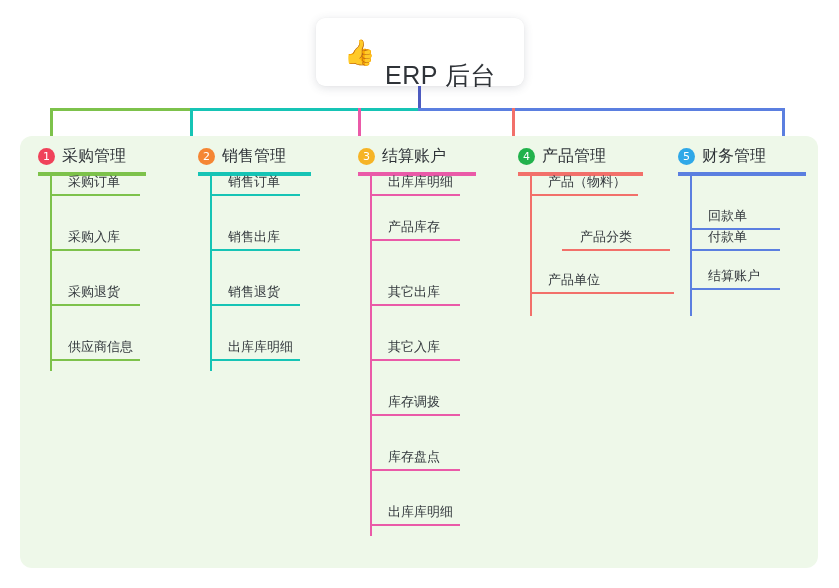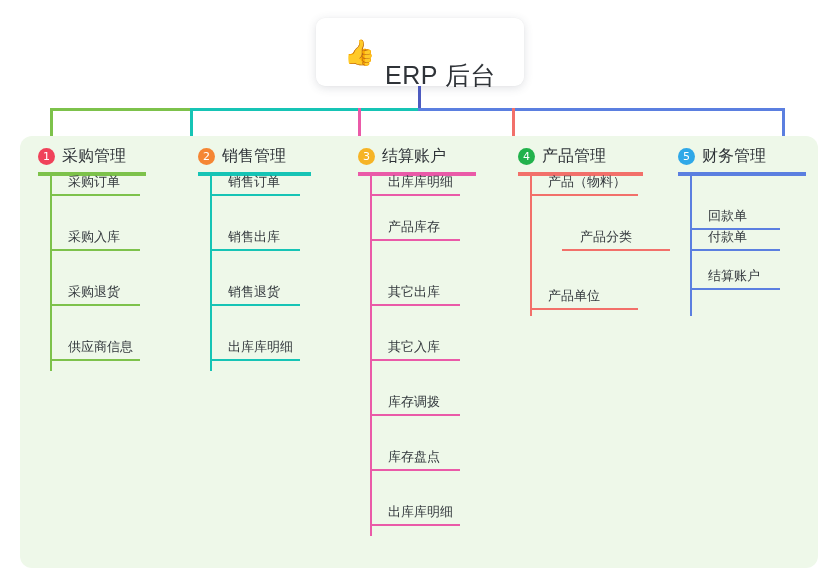--- a/index.html
+++ b/index.html
@@ -171,21 +171,21 @@
           <div class="col-underline" style="background: rgb(242, 112, 106); width: 125px;"></div>
           <div class="spine" style="background: rgb(242, 112, 106); height: 140px;"></div>
           <div class="leaf" style="top: 34px; height: 26px; width: 108px;">
             <span class="leaf-label">产品（物料）</span>
             <div class="leaf-rule" style="background: rgb(242, 112, 106); width: 100%;"></div>
           </div>
           <div class="leaf" style="top: 89px; height: 26px; width: 108px; margin-left: 32px;">
             <span class="leaf-label">产品分类</span>
             <div class="leaf-rule" style="background: rgb(242, 112, 106); width: 100%;"></div>
           </div>
-          <div class="leaf" style="top: 148px; height: 26px; width: 108px;">
+          <div class="leaf" style="top: 132px; height: 26px; width: 108px; padding-left: 36px;">
             <span class="leaf-label">产品单位</span>
             <div class="leaf-rule" style="background: rgb(242, 112, 106); width: 100%;"></div>
           </div>
         </div>
         <div class="col" style="left: 658px;">
           <div class="col-head">
             <span class="badge" style="background: rgb(47, 168, 232);">5</span>
             <span class="col-title">财务管理</span>
           </div>
           <div class="col-underline" style="background: rgb(91, 127, 224); width: 128px;"></div>

